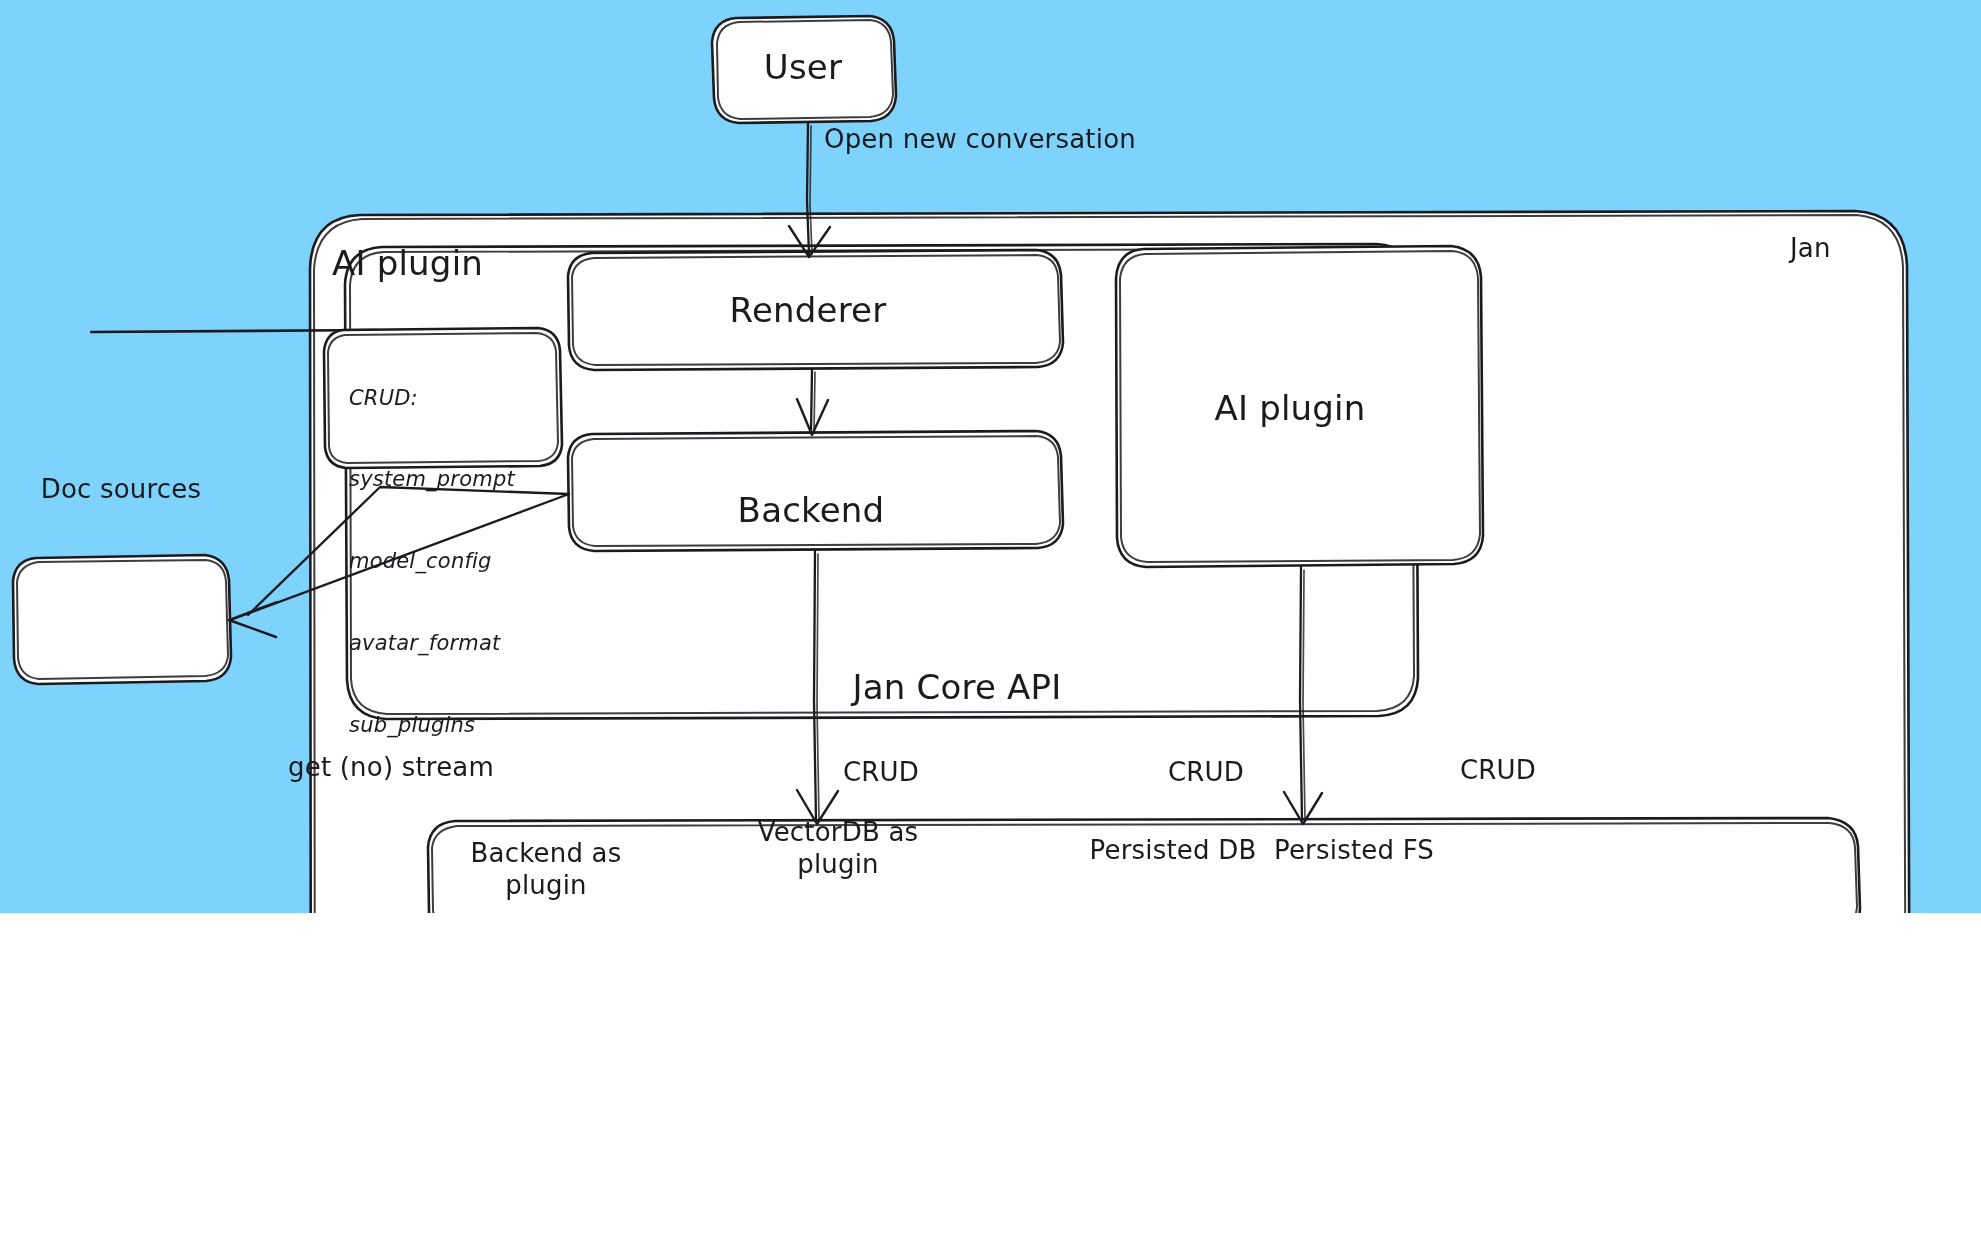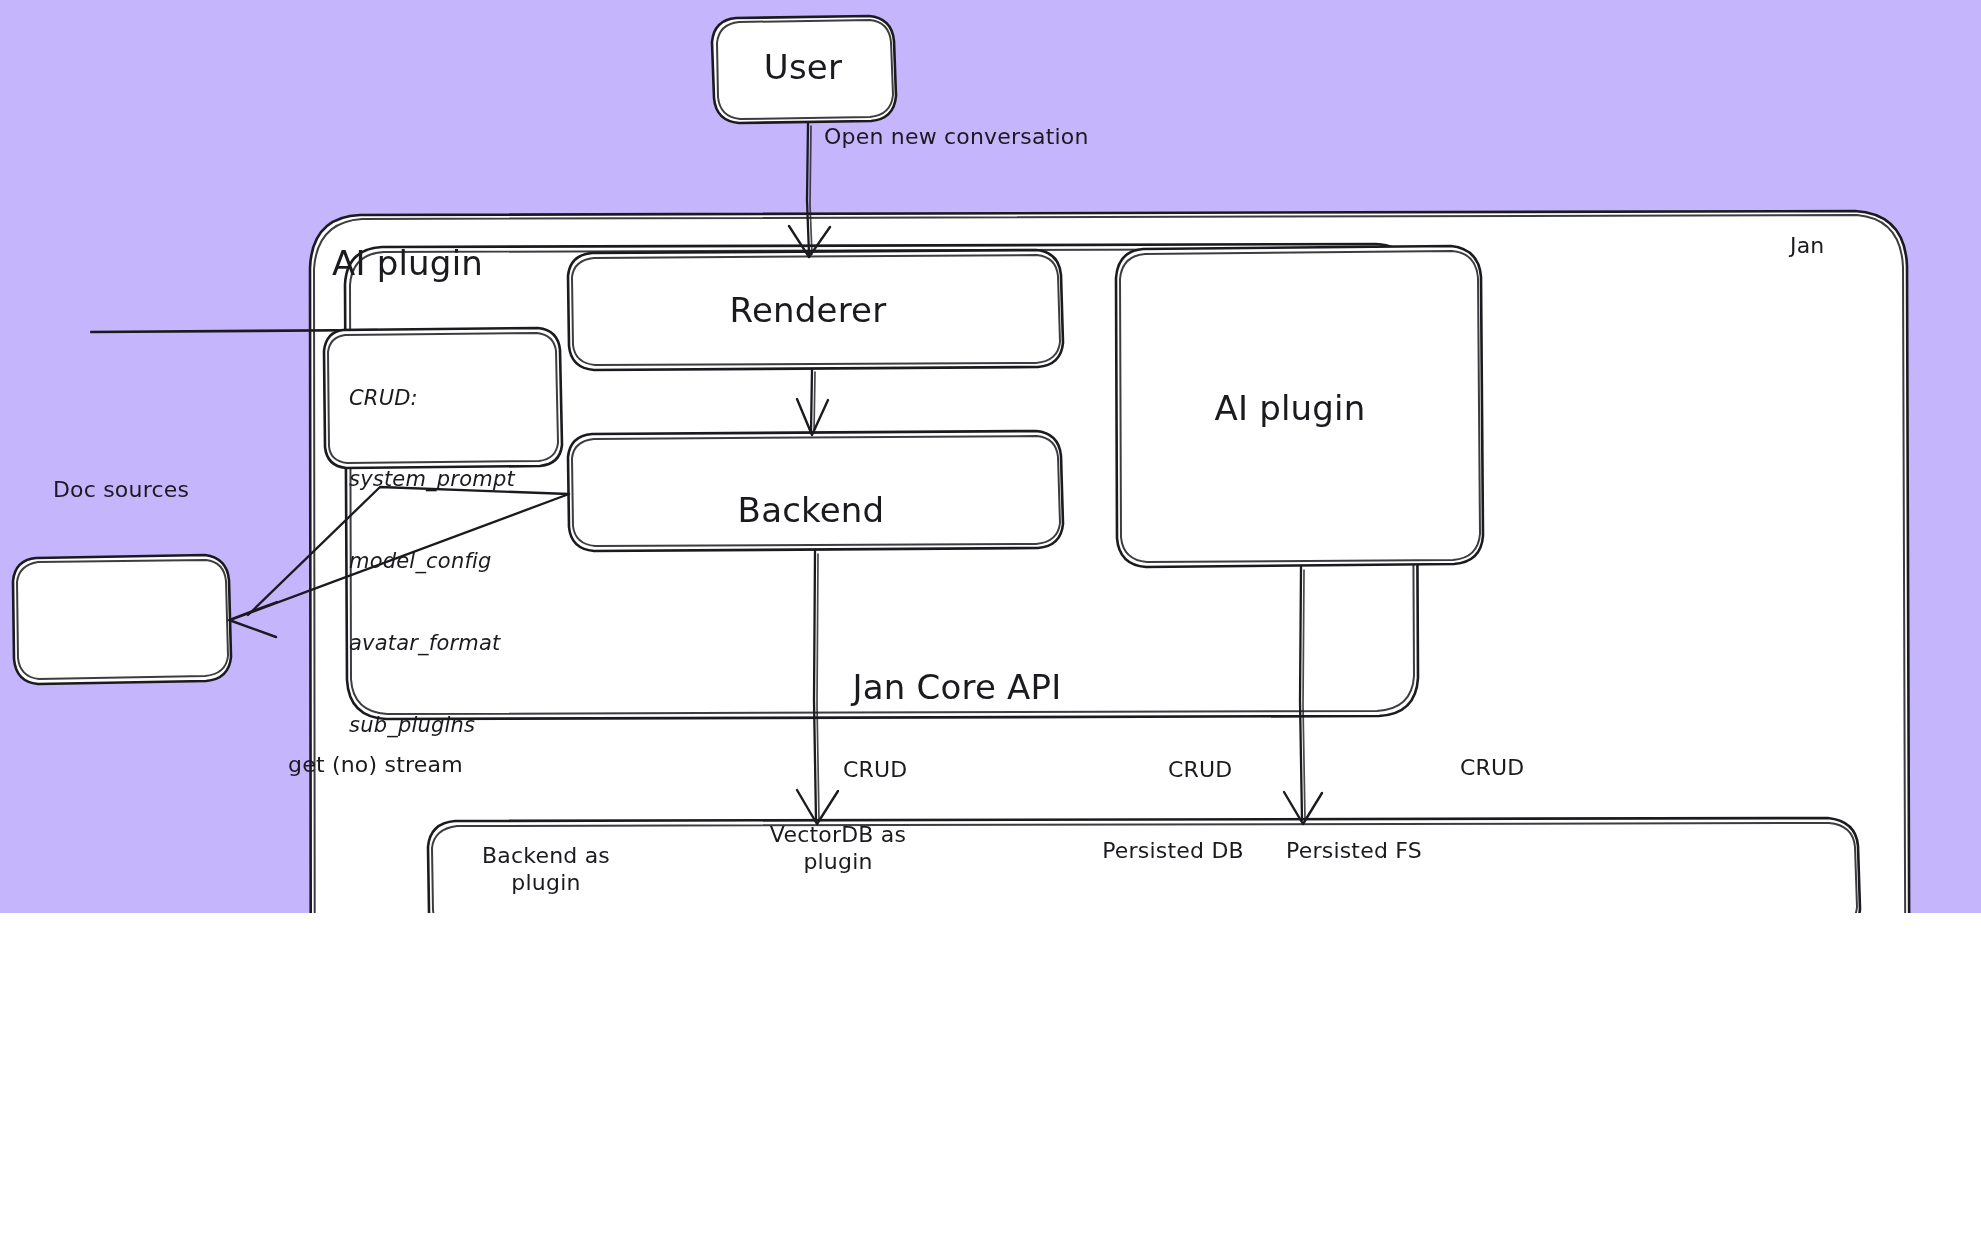--- a/index.html
+++ b/index.html
@@ -4,21 +4,21 @@
 <style>
   html, body {
     margin: 0;
     padding: 0;
     background: #ffffff;
   }
   #stage {
     position: relative;
     width: 1981px;
     height: 913px;
-    background: #c4b5fd;
+    background: #7dd3fc;
     overflow: hidden;
     font-family: "DejaVu Sans", sans-serif;
   }
   #sketch {
     position: absolute;
     left: 0;
     top: 0;
     width: 1981px;
     height: 1246px;
   }
@@ -29,21 +29,21 @@
     white-space: pre;
     line-height: 1.22;
     letter-spacing: 0.2px;
     pointer-events: none;
   }
   .ctr {
     text-align: center;
     transform: translate(-50%, -50%);
   }
   .t34 { font-size: 34px; }
-  .t30 { font-size: 22px; }
+  .t30 { font-size: 26px; }
   .yaml {
     font-size: 21px;
     line-height: 1.30;
     font-style: italic;
   }
 </style>
 </head>
 <body>
 
 <div id="stage">

